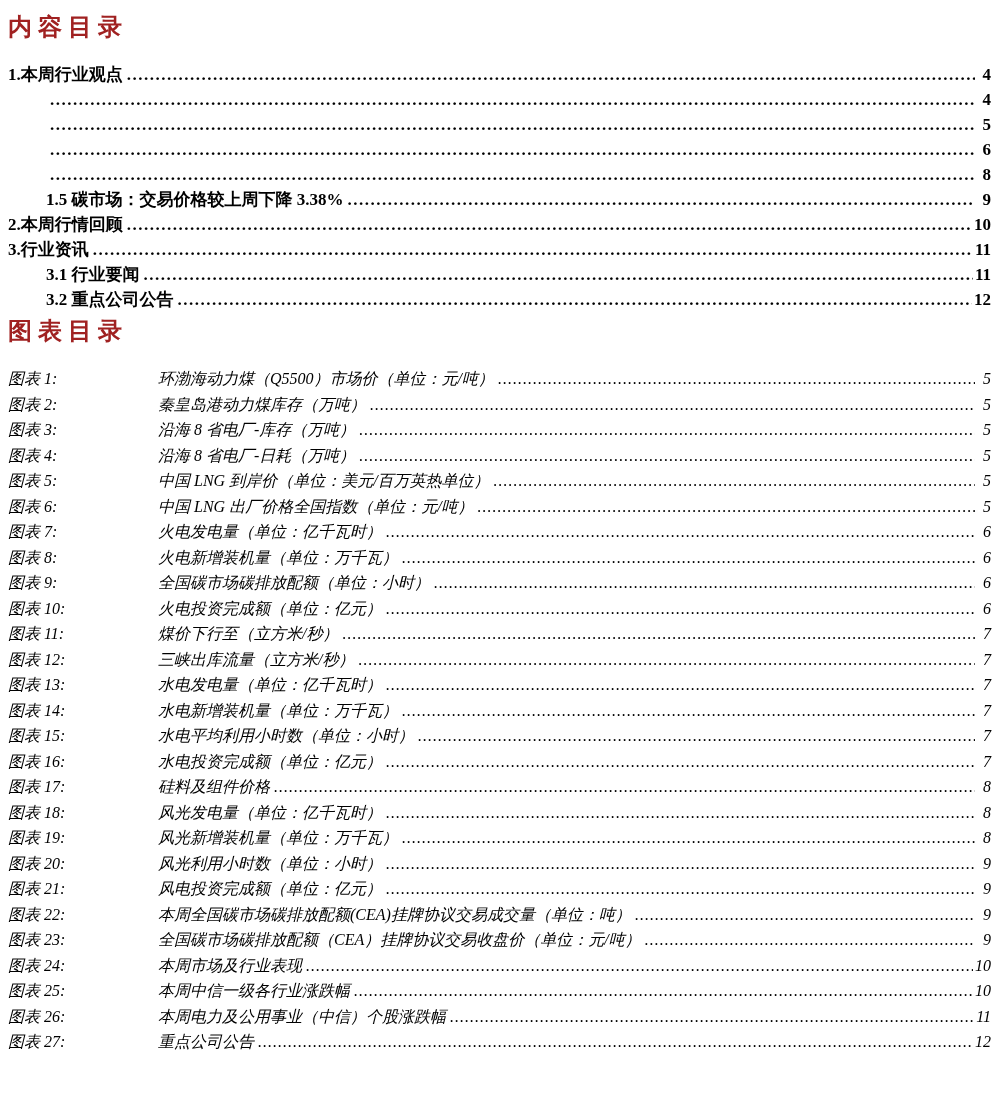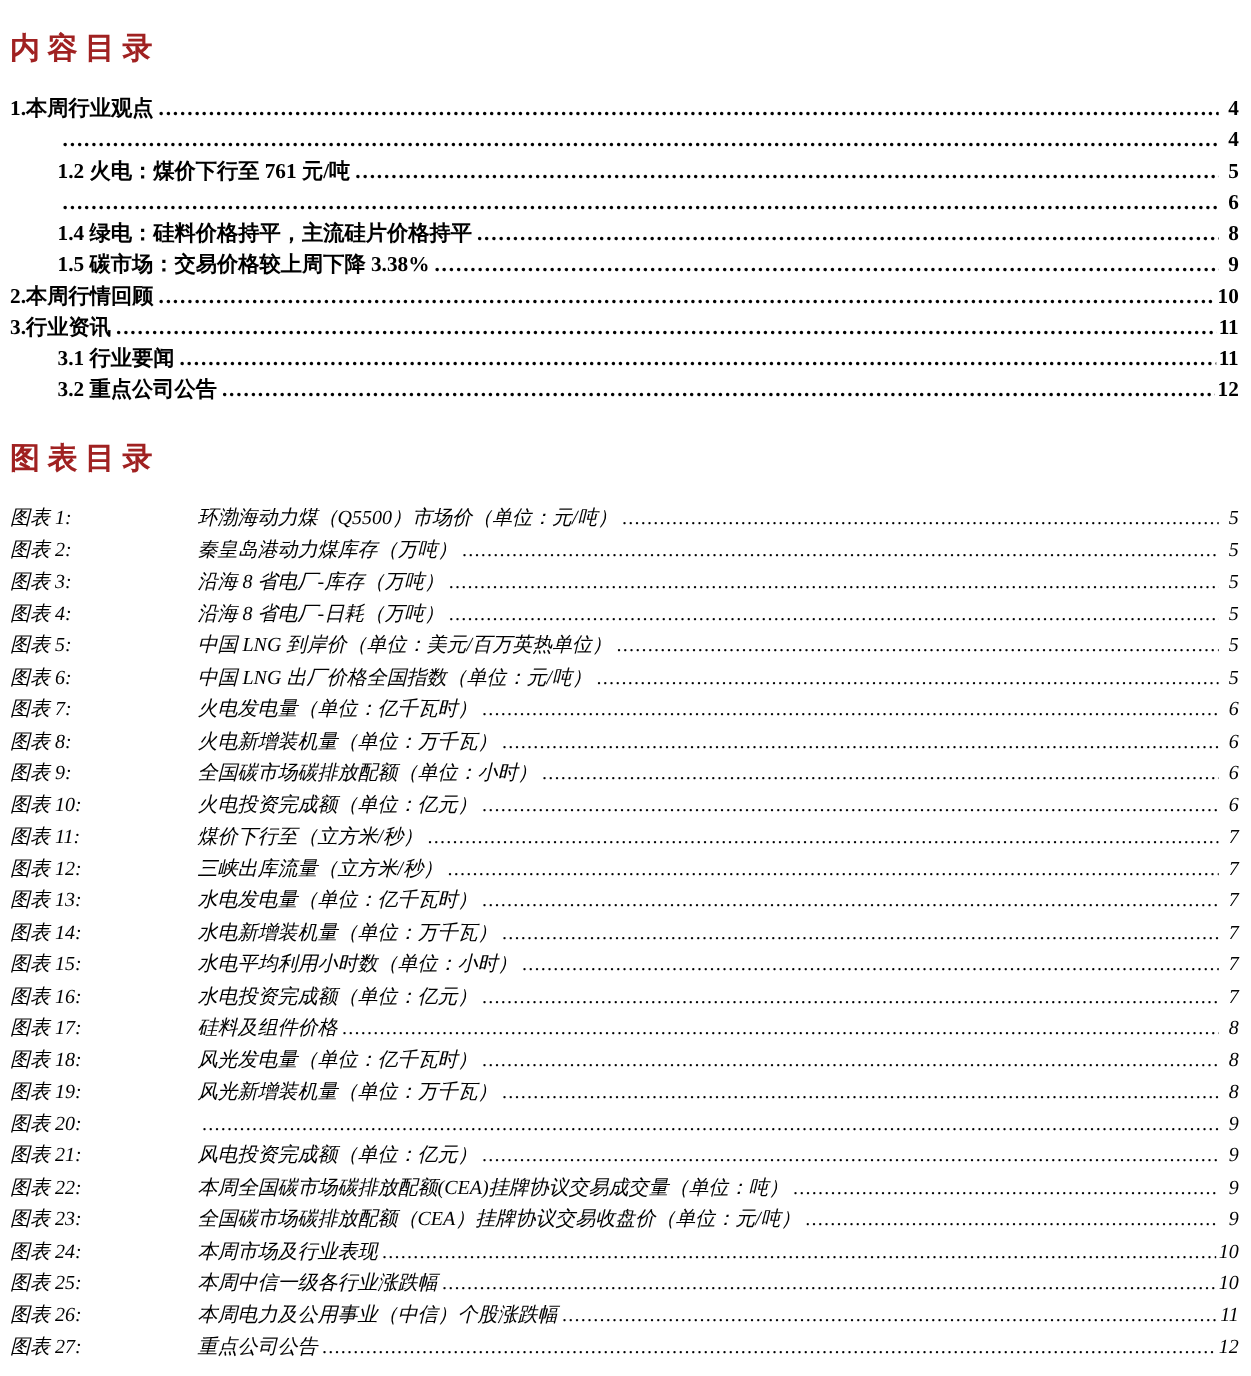--- a/index.html
+++ b/index.html
@@ -5,31 +5,31 @@
   :root { --accent: #A02121; }
   * { box-sizing: border-box; }
   html, body { margin: 0; padding: 0; }
   body {
     width: 1001px; height: 1101px;
     background: #ffffff;
     color: #000;
     font-family: "Liberation Serif", "DejaVu Serif", serif;
     overflow: hidden;
   }
-  .page { padding: 24px 10px 0 8px; }
+  .page { padding: 12px 10px 0 8px; }
 
   .toc-heading {
     color: var(--accent, #A02121);
     font-size: 24px;
     font-weight: bold;
     letter-spacing: 6px;
     line-height: 30px;
     margin: 0 0 20px 0;
   }
-  .figures-heading { margin-top: 28px; }
+  .figures-heading { margin-top: 4px; }
 
   .toc-row {
     display: flex;
     align-items: center;
     line-height: 25px;
     font-size: 17px;
     font-weight: bold;
   }
   .toc-row.level-2 { padding-left: 38px; }
 
@@ -82,32 +82,30 @@
         <span class="dots"></span>
         <span class="page-num">4</span>
       </div>
 
       <div class="toc-row level-2">
         <span class="dots"></span>
         <span class="page-num">4</span>
       </div>
 
       <div class="toc-row level-2">
-        <span class="toc-label">1.2 火电：煤价下行至 761 元/吨</span>
-        <span class="dots"></span>
-        <span class="page-num">5</span>
-      </div>
-
-      <div class="toc-row level-2">
-        <span class="dots"></span>
-        <span class="page-num">6</span>
-      </div>
-
-      <div class="toc-row level-2">
-        <span class="toc-label">1.4 绿电：硅料价格持平，主流硅片价格持平</span>
+        <span class="dots"></span>
+        <span class="page-num">5</span>
+      </div>
+
+      <div class="toc-row level-2">
+        <span class="dots"></span>
+        <span class="page-num">6</span>
+      </div>
+
+      <div class="toc-row level-2">
         <span class="dots"></span>
         <span class="page-num">8</span>
       </div>
 
       <div class="toc-row level-2">
         <span class="toc-label">1.5 碳市场：交易价格较上周下降 3.38%</span>
         <span class="dots"></span>
         <span class="page-num">9</span>
       </div>
 
@@ -269,20 +267,21 @@
 
       <div class="toc-row">
         <span class="fig-label">图表 19:</span>
         <span class="fig-title">风光新增装机量（单位：万千瓦）</span>
         <span class="dots"></span>
         <span class="page-num">8</span>
       </div>
 
       <div class="toc-row">
         <span class="fig-label">图表 20:</span>
+        <span class="fig-title">风光利用小时数（单位：小时）</span>
         <span class="dots"></span>
         <span class="page-num">9</span>
       </div>
 
       <div class="toc-row">
         <span class="fig-label">图表 21:</span>
         <span class="fig-title">风电投资完成额（单位：亿元）</span>
         <span class="dots"></span>
         <span class="page-num">9</span>
       </div>

